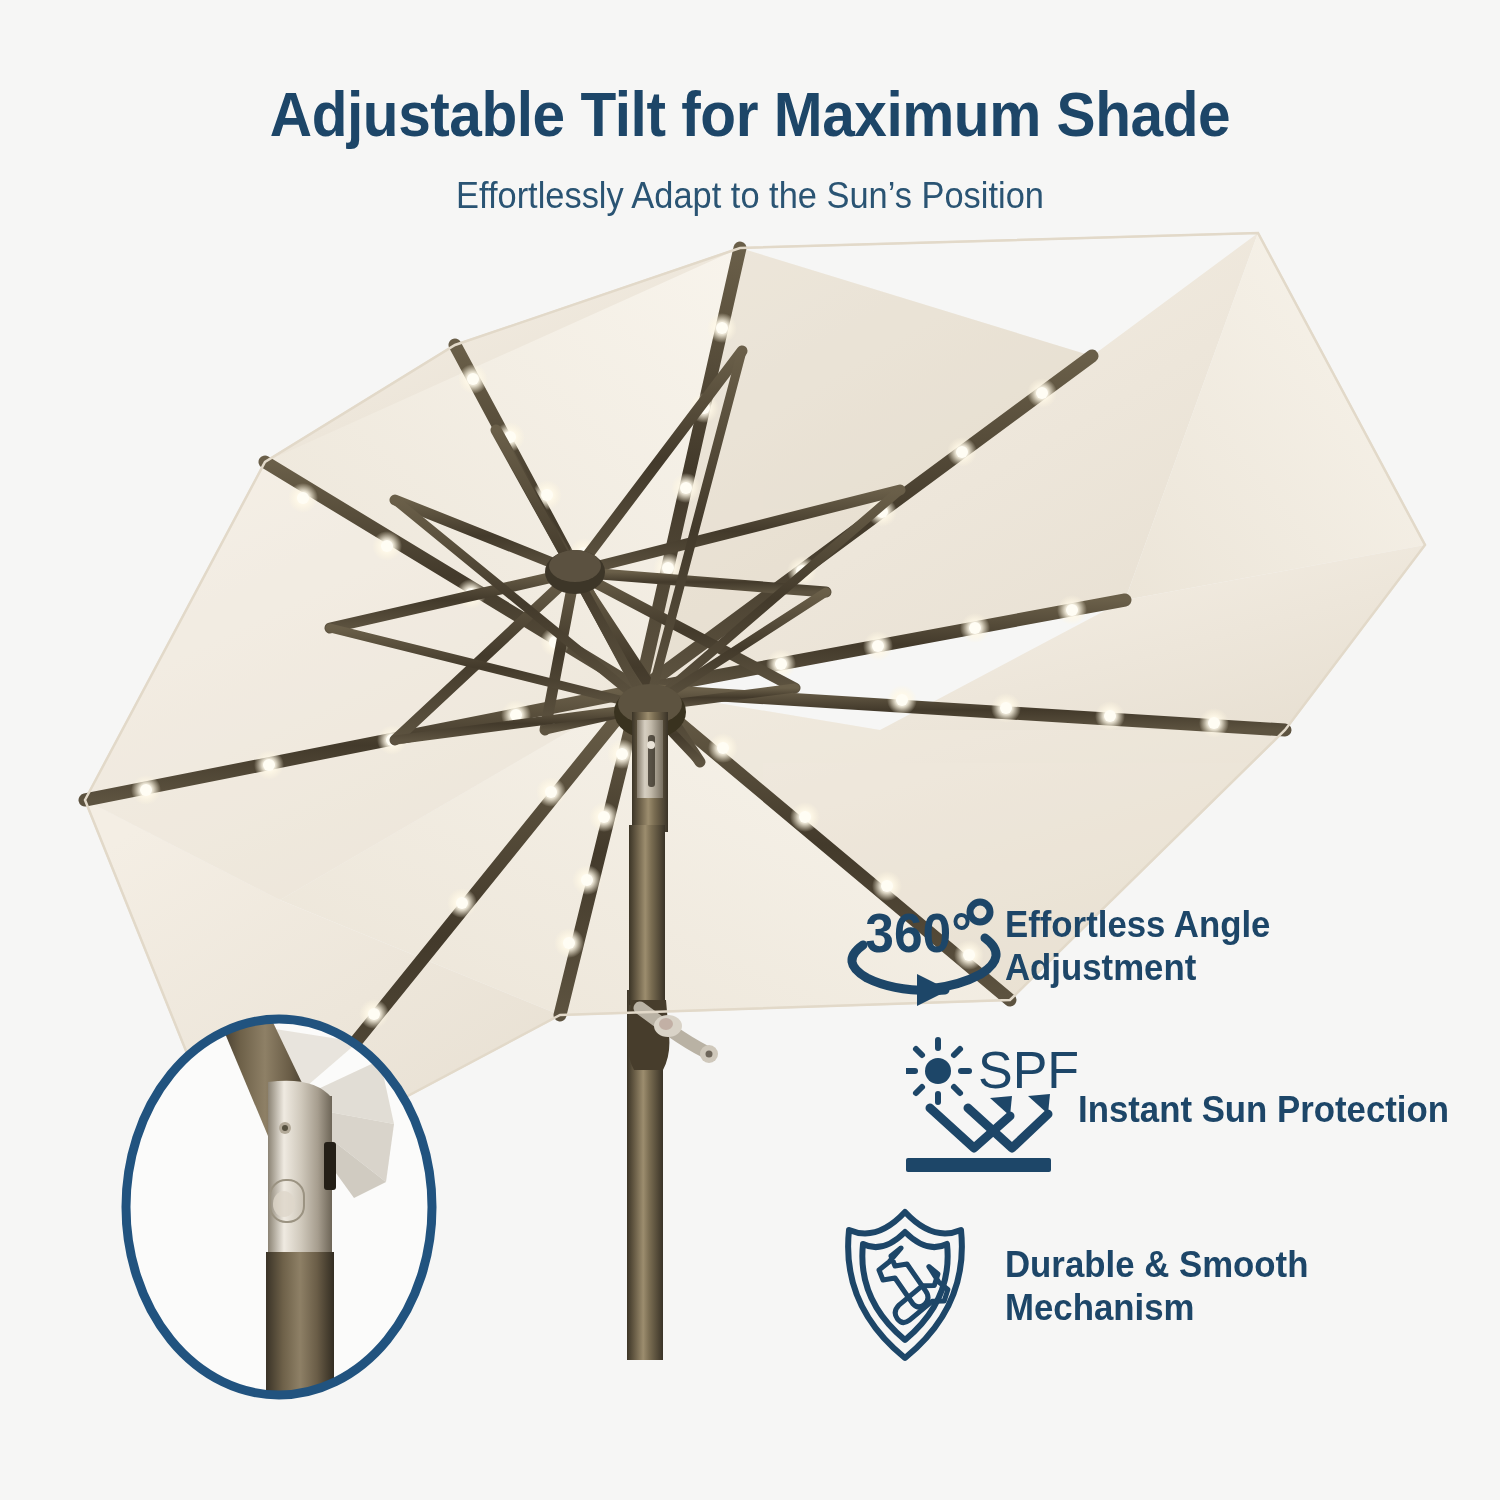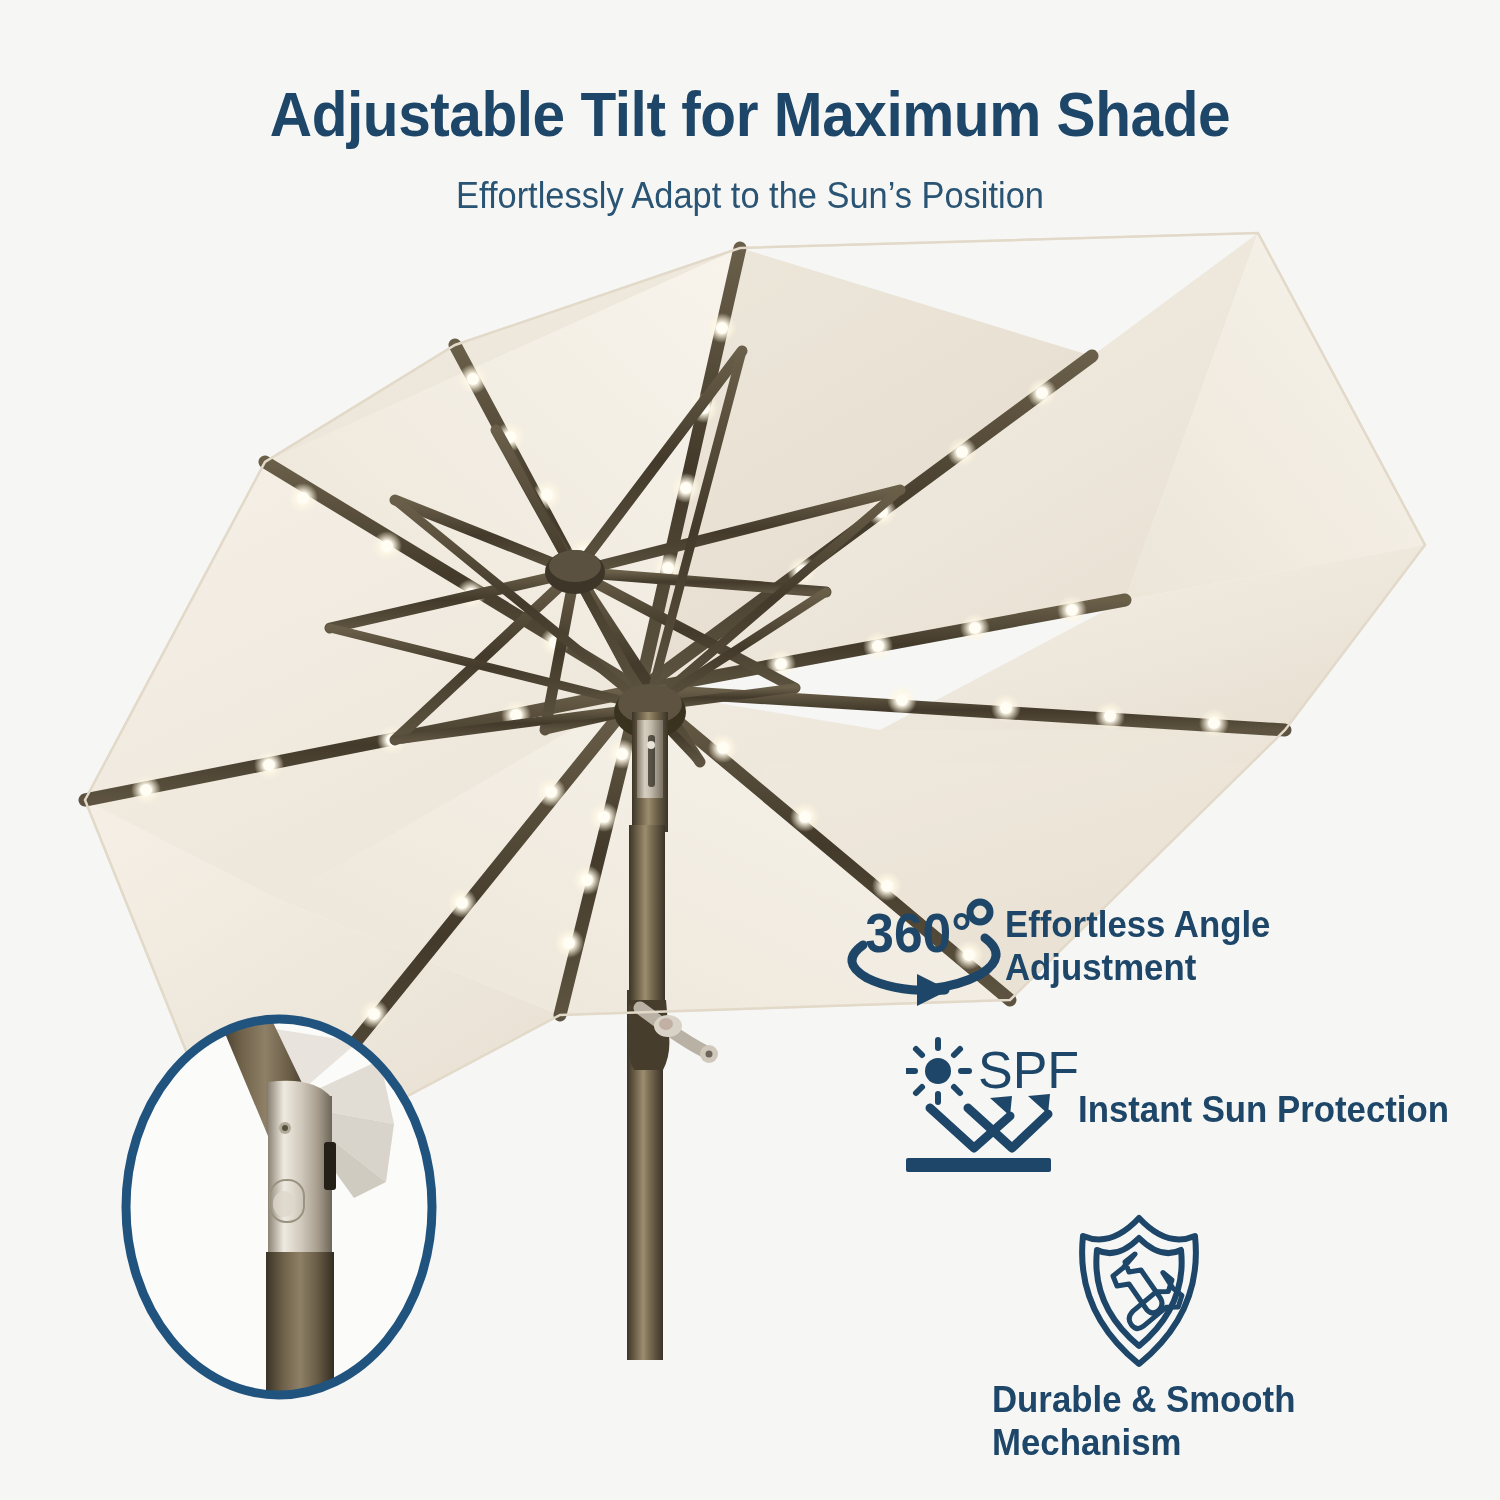--- a/index.html
+++ b/index.html
@@ -54,21 +54,21 @@
     display:flex;align-items:center;justify-content:flex-start;
   }
   .feature .ftext{
     font-size:37px;font-weight:bold;line-height:1.17;
     color:#1d4668;
     transform:scaleX(0.94);transform-origin:left center;
     white-space:pre-line;
   }
   .f-360{height:116px;}
   .f-spf{height:148px;}
-  .f-shield{height:160px;flex-direction:column;}
+  .f-shield{height:160px;}
   .f-360 .ftext{margin-top:-4px;}
   .f-spf{margin-bottom:22px;justify-content:flex-end;}
 </style>
 </head>
 <body>
 
 <div class="stage">
 
   <div class="headline">Adjustable Tilt for Maximum Shade</div>
   <div class="subhead">Effortlessly Adapt to the Sun’s Position</div>

